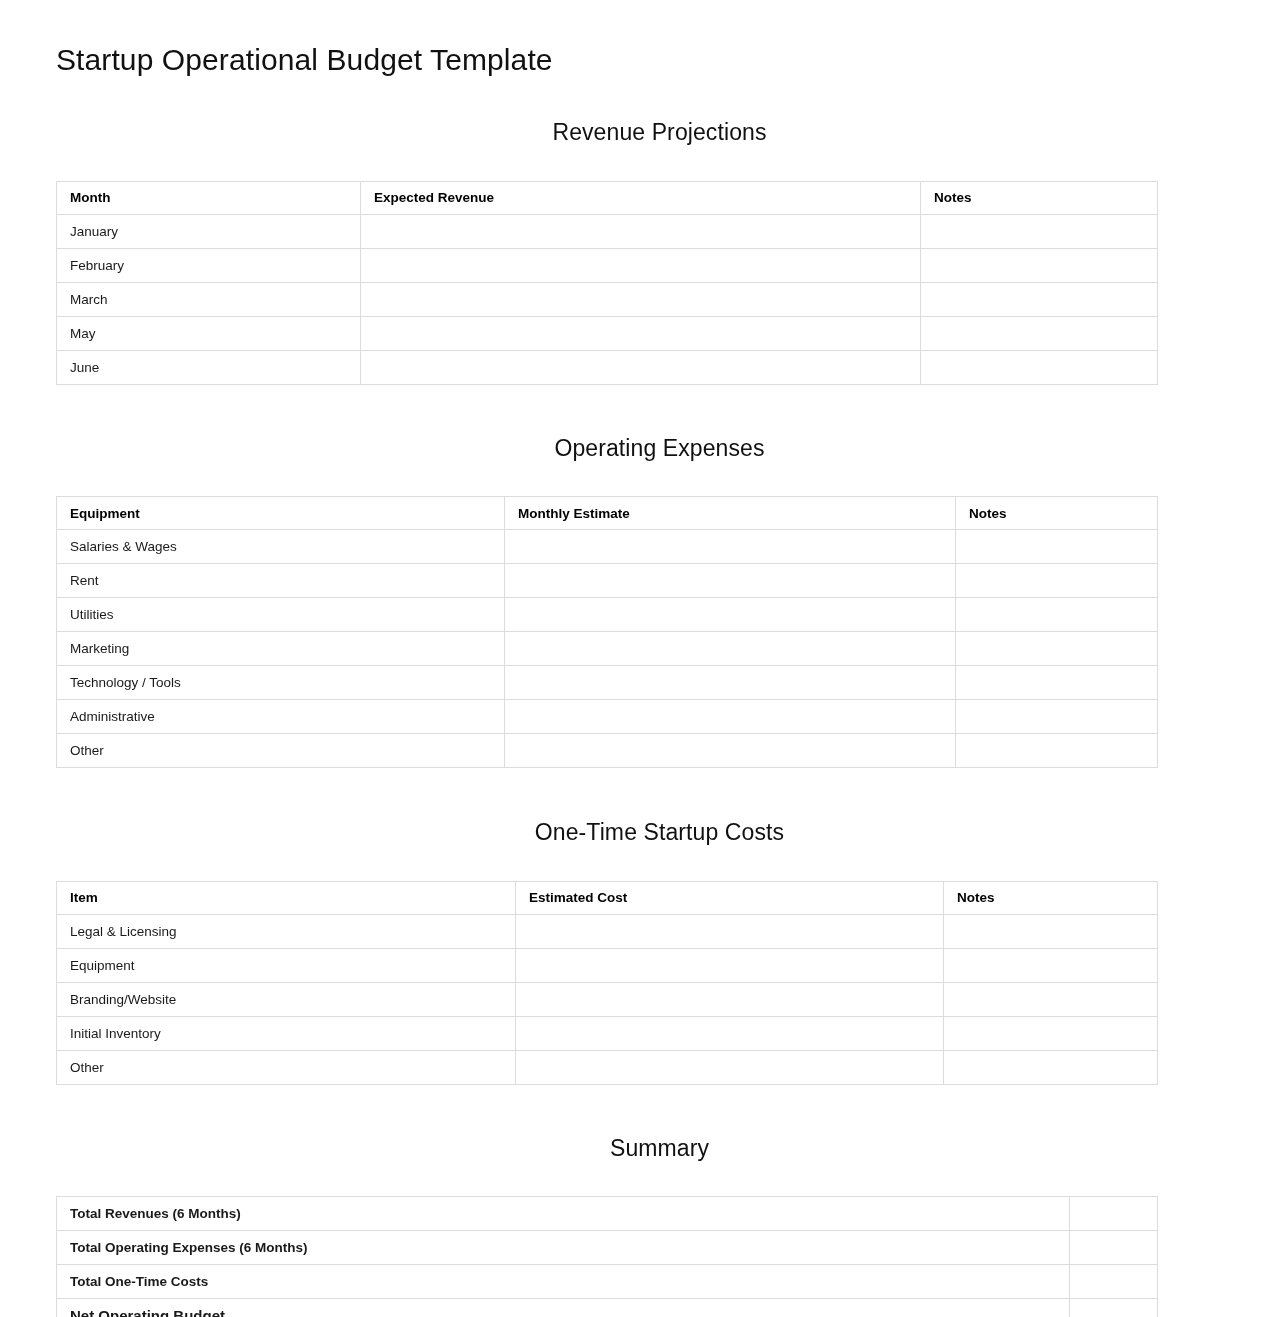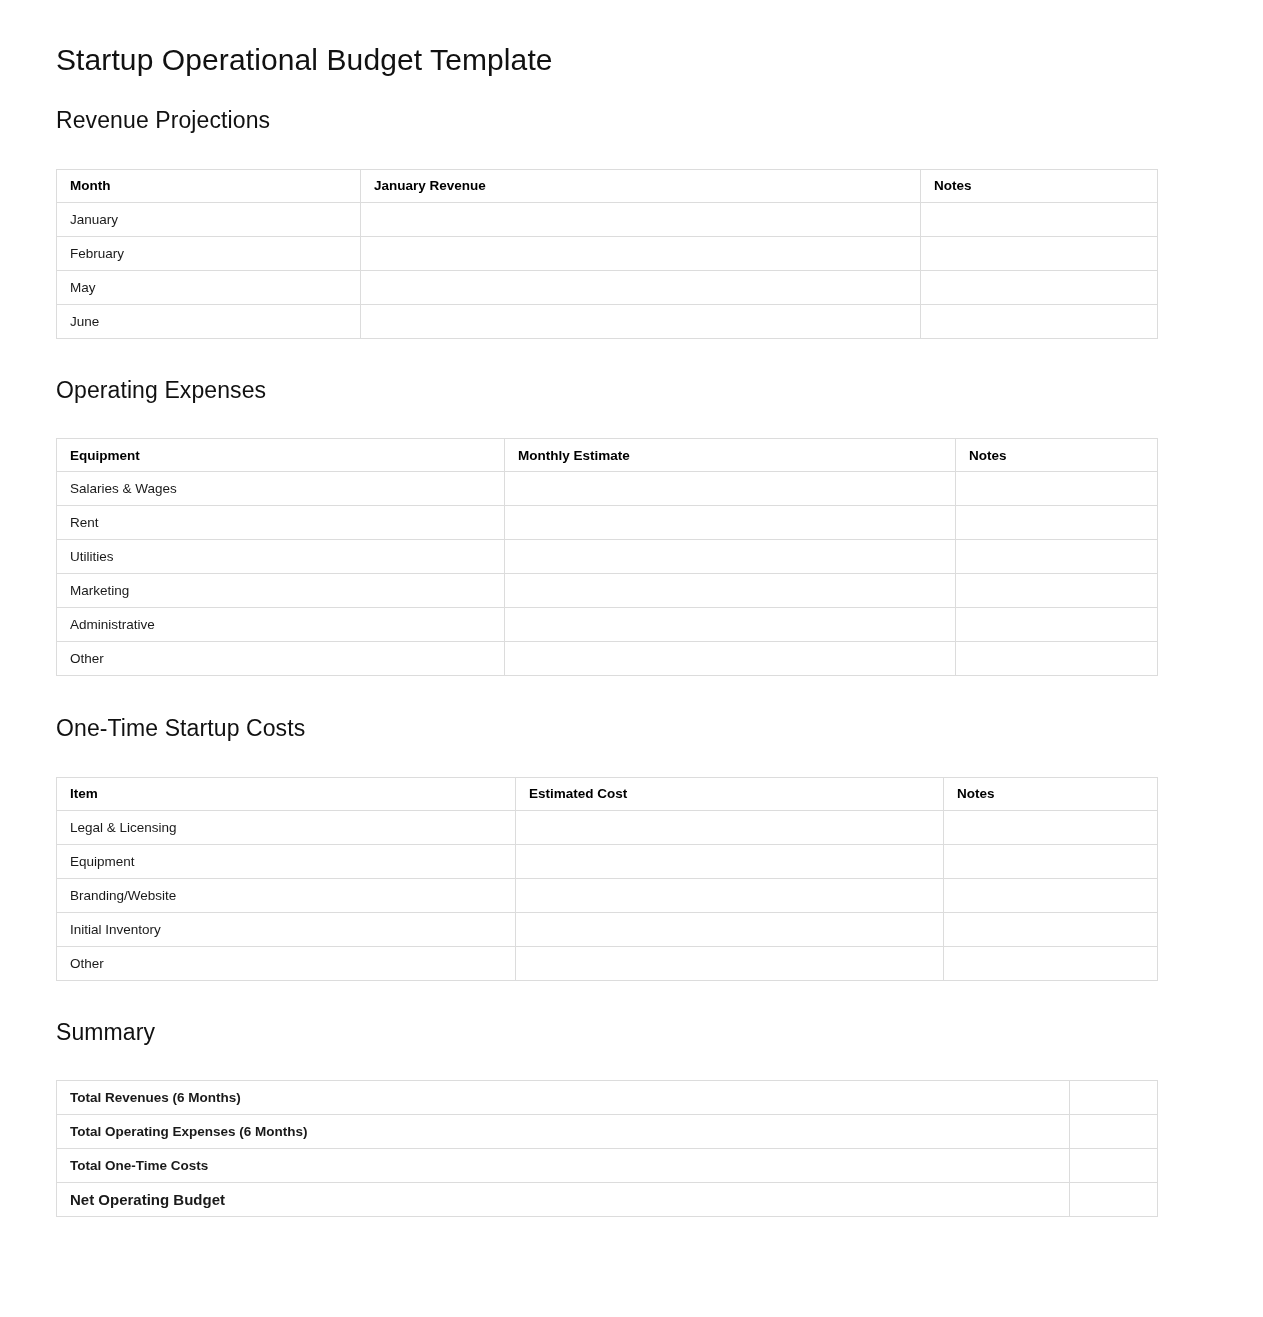--- a/index.html
+++ b/index.html
@@ -25,23 +25,24 @@
     line-height: 1.2;
     margin: 0;
     padding-top: 42px;
     letter-spacing: 0.1px;
     color: #111111;
   }
   .section-heading {
     font-size: 23px;
     font-weight: normal;
     line-height: 1.2;
-    margin: 0;
+    margin: 12px;
     color: #111111;
     letter-spacing: 0.1px;
+    text-align: center;
   }
   .sec-revenue-heading { padding-top: 29px; }
   .sec-expenses-heading { padding-top: 38px; }
   .sec-onetime-heading { padding-top: 39px; }
   .sec-summary-heading { padding-top: 38px; }
 
   table.grid {
     border-collapse: collapse;
     table-layout: fixed;
     width: 1101px;
@@ -107,32 +108,37 @@
 
   <table class="grid tbl-revenue">
     <colgroup>
         <col class="c1">
         <col class="c2">
         <col class="c3">
       </colgroup>
     <thead>
       <tr>
         <th>Month</th>
-        <th>January Revenue</th>
+        <th>Expected Revenue</th>
         <th>Notes</th>
       </tr>
     </thead>
     <tbody>
       <tr>
         <td>January</td>
         <td class="blank"></td>
         <td class="blank"></td>
       </tr>
       <tr>
         <td>February</td>
+        <td class="blank"></td>
+        <td class="blank"></td>
+      </tr>
+      <tr>
+        <td>March</td>
         <td class="blank"></td>
         <td class="blank"></td>
       </tr>
       <tr>
         <td>May</td>
         <td class="blank"></td>
         <td class="blank"></td>
       </tr>
       <tr>
         <td>June</td>
@@ -172,20 +178,25 @@
         <td>Utilities</td>
         <td class="blank"></td>
         <td class="blank"></td>
       </tr>
       <tr>
         <td>Marketing</td>
         <td class="blank"></td>
         <td class="blank"></td>
       </tr>
       <tr>
+        <td>Technology / Tools</td>
+        <td class="blank"></td>
+        <td class="blank"></td>
+      </tr>
+      <tr>
         <td>Administrative</td>
         <td class="blank"></td>
         <td class="blank"></td>
       </tr>
       <tr>
         <td>Other</td>
         <td class="blank"></td>
         <td class="blank"></td>
       </tr>
     </tbody>

